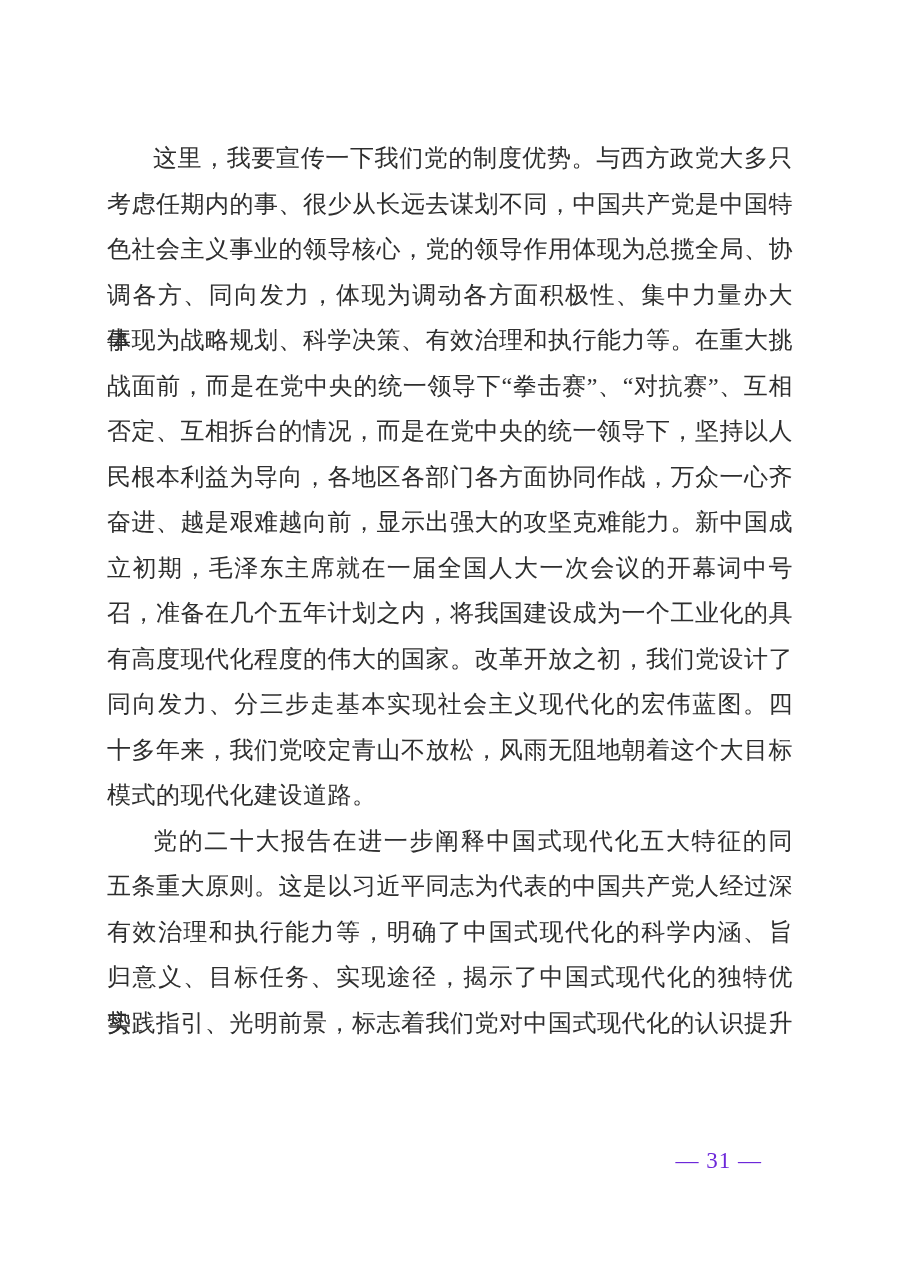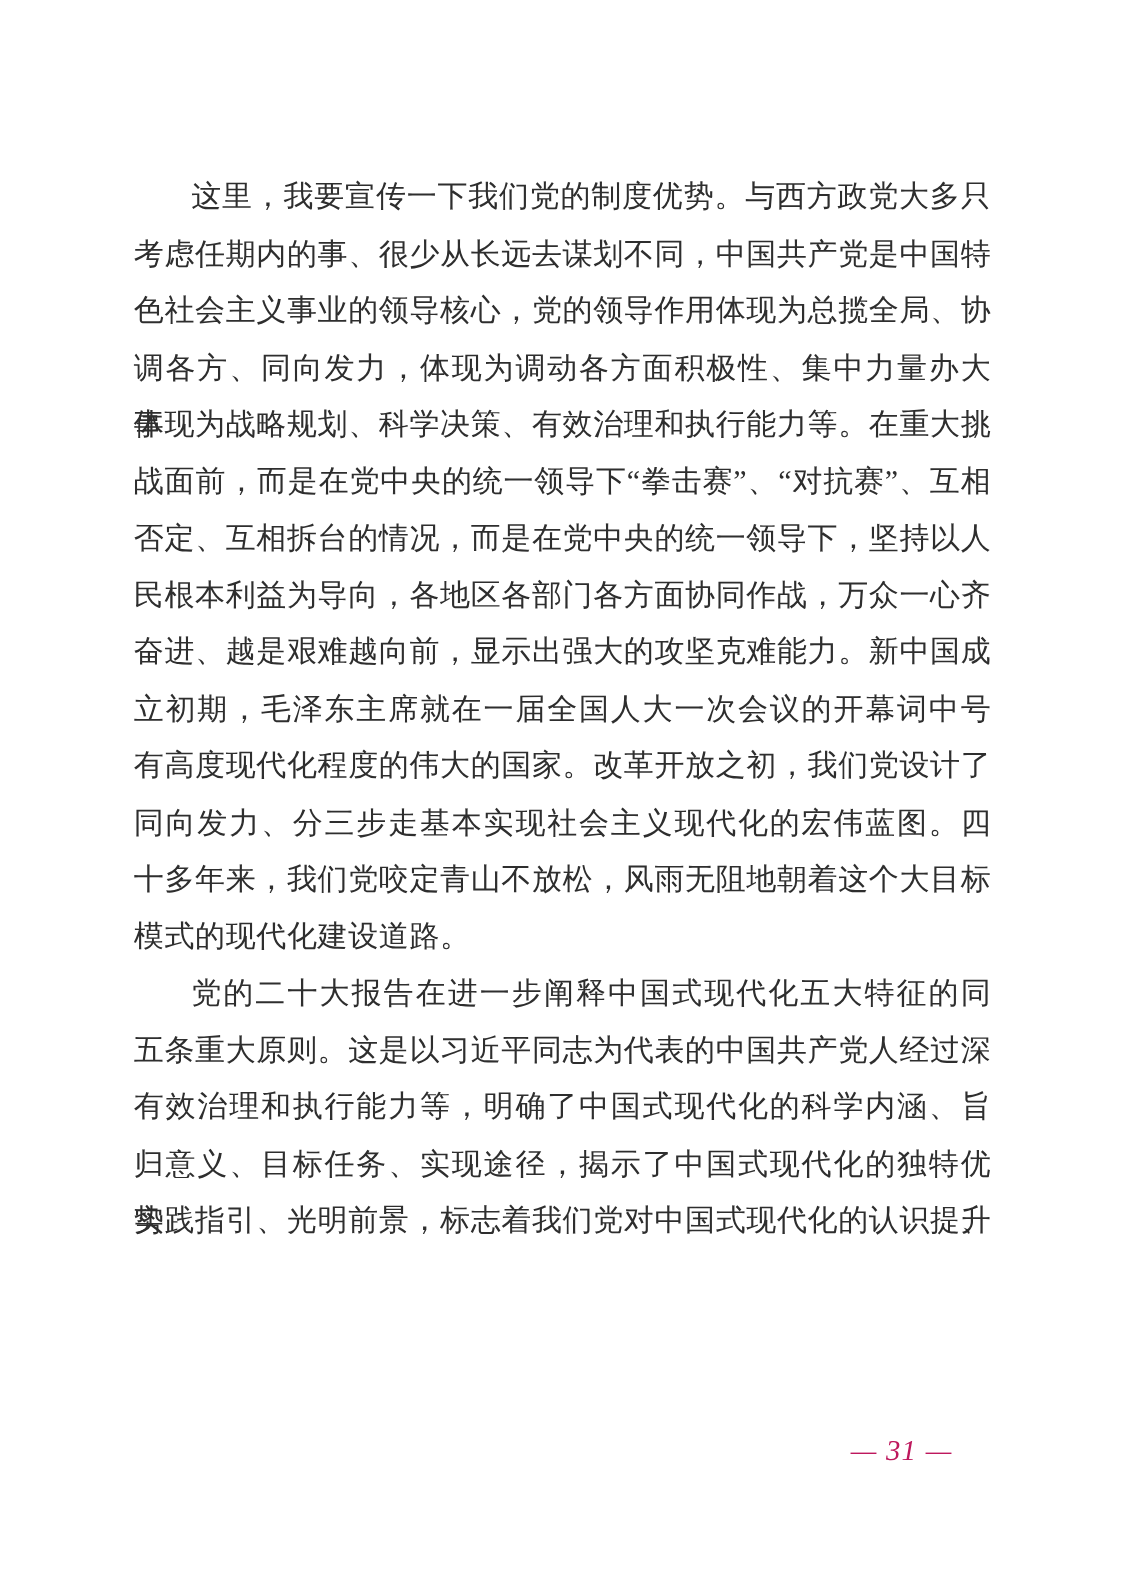--- a/index.html
+++ b/index.html
@@ -45,42 +45,42 @@
   .line.flush-left {
     text-align: center;
     text-align-last: left;
   }
   .page-number {
     position: absolute;
     top: 1146px;
     right: 138px;
     font-size: 23px;
     line-height: 30px;
-    color: #be185d;
+    color: #6d28d9;
     letter-spacing: 1px;
     white-space: pre;
-    font-style: italic;
   }
 </style>
 </head>
 <body>
 
 <div class="page">
   <main class="text-block">
       <div class="paragraph">
         <div class="line indent">这里，我要宣传一下我们党的制度优势。与西方政党大多只</div>
         <div class="line">考虑任期内的事、很少从长远去谋划不同，中国共产党是中国特</div>
         <div class="line">色社会主义事业的领导核心，党的领导作用体现为总揽全局、协</div>
         <div class="line">调各方、同向发力，体现为调动各方面积极性、集中力量办大事，</div>
         <div class="line">体现为战略规划、科学决策、有效治理和执行能力等。在重大挑</div>
         <div class="line">战面前，而是在党中央的统一领导下“拳击赛”、“对抗赛”、互相</div>
         <div class="line">否定、互相拆台的情况，而是在党中央的统一领导下，坚持以人</div>
         <div class="line">民根本利益为导向，各地区各部门各方面协同作战，万众一心齐</div>
         <div class="line">奋进、越是艰难越向前，显示出强大的攻坚克难能力。新中国成</div>
         <div class="line">立初期，毛泽东主席就在一届全国人大一次会议的开幕词中号</div>
+        <div class="line">召，准备在几个五年计划之内，将我国建设成为一个工业化的具</div>
         <div class="line">有高度现代化程度的伟大的国家。改革开放之初，我们党设计了</div>
         <div class="line">同向发力、分三步走基本实现社会主义现代化的宏伟蓝图。四</div>
         <div class="line">十多年来，我们党咬定青山不放松，风雨无阻地朝着这个大目标</div>
         <div class="line flush-left">模式的现代化建设道路。</div>
       </div>
       <div class="paragraph">
         <div class="line indent">党的二十大报告在进一步阐释中国式现代化五大特征的同</div>
         <div class="line">五条重大原则。这是以习近平同志为代表的中国共产党人经过深</div>
         <div class="line">有效治理和执行能力等，明确了中国式现代化的科学内涵、旨</div>
         <div class="line">归意义、目标任务、实现途径，揭示了中国式现代化的独特优势、</div>

